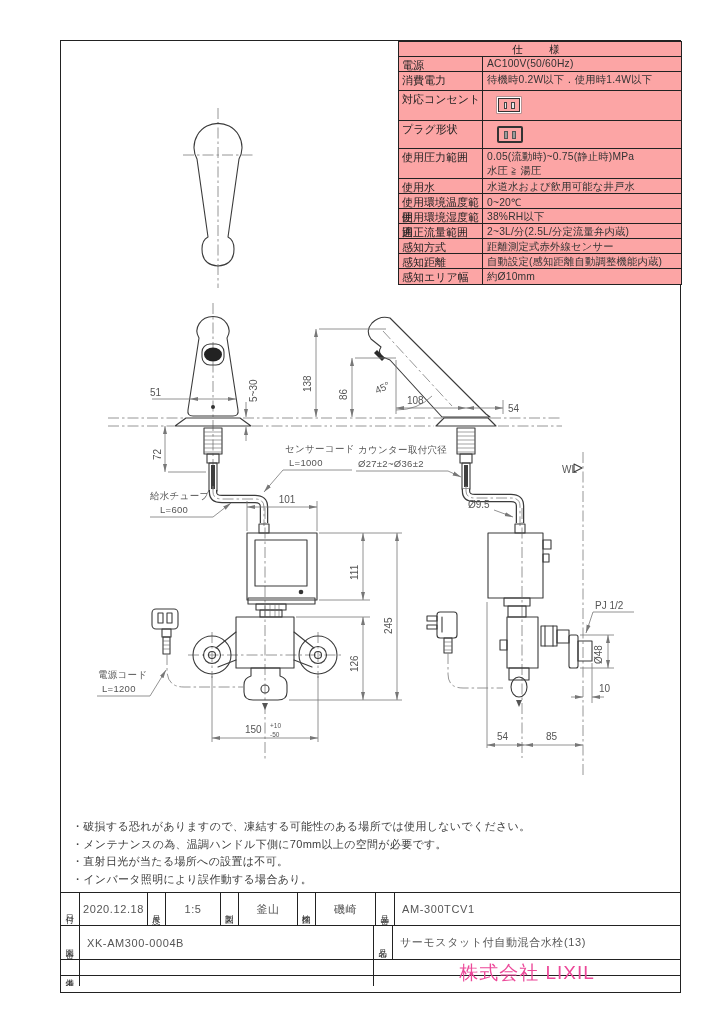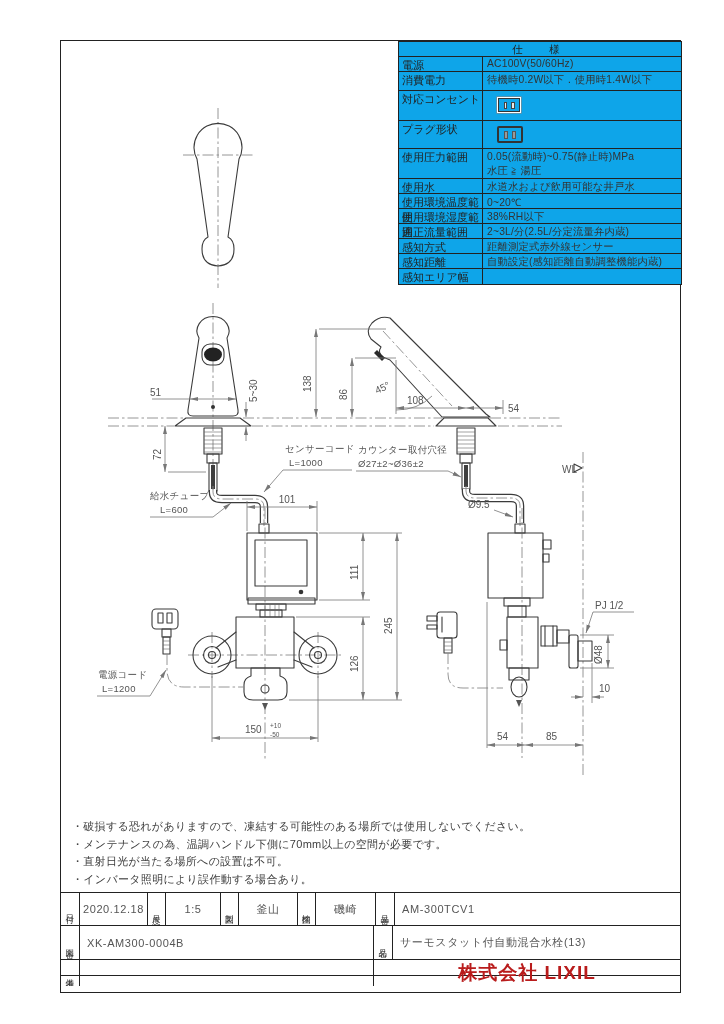--- a/index.html
+++ b/index.html
@@ -1,21 +1,21 @@
 <!DOCTYPE html>
 <html><head>
 <meta charset="utf-8">
 <style>
   html,body{margin:0;padding:0;background:#fff;}
   body{width:724px;height:1024px;position:relative;font-family:"Liberation Sans",sans-serif;overflow:hidden;}
   .frame{position:absolute;left:60px;top:40px;width:621px;height:953px;border:1.5px solid #222;box-sizing:border-box;}
   svg{position:absolute;left:0;top:0;pointer-events:none;}
 
   
-  .spec{position:absolute;left:398px;top:41px;width:284px;border:1px solid #222;border-top:1.2px solid #222;box-sizing:border-box;background:#0ea5e9;}
+  .spec{position:absolute;left:398px;top:41px;width:284px;border:1px solid #222;border-top:1.2px solid #222;box-sizing:border-box;background:#fca5a5;}
   .spec-head{height:14px;border-bottom:1px solid #222;text-align:center;font-size:10.5px;letter-spacing:8px;color:#222;line-height:14px;}
   .sr{display:flex;border-bottom:1px solid #222;box-sizing:border-box;}
   .sr:last-child{border-bottom:none;}
   .sr .lab{width:84px;border-right:1px solid #222;font-size:11px;color:#222;padding:1px 0 0 3px;box-sizing:border-box;}
   .sr .val{flex:1;font-size:10.3px;color:#333;padding:1px 0 0 4px;letter-spacing:0.2px;}
   .h15{height:15px}.h19{height:19px}.h28{height:28px}.h30{height:30px}
   .val .l2{display:block;}
   .plug-icon{width:22px;height:13px;border:2px solid #333;border-radius:2px;margin:4px 0 0 10px;display:flex;gap:4px;align-items:center;justify-content:center;}
   .plug-icon .bar{width:4px;height:8px;background:#9a9a9a;border:1px solid #555;box-sizing:border-box;}
   .outlet-icon{width:20px;height:12px;border:1.5px solid #333;box-shadow:0 0 0 1px #fff,0 0 0 1.6px #888;margin:6px 0 0 11px;display:flex;gap:4px;align-items:center;justify-content:center;}
@@ -27,21 +27,21 @@
   
   .tblock{position:absolute;left:60px;top:892px;width:621px;height:84px;box-sizing:border-box;border:1.5px solid #222;background:#fff;display:grid;grid-template-rows:33px 34px 1fr;}
   .tr1{display:grid;grid-template-columns:19px 68px 18px 55px 18px 59px 18px 60px 19px 1fr;border-bottom:1px solid #222;}
   .tr2{display:grid;grid-template-columns:19px 294px 19px 1fr;border-bottom:1px solid #222;}
   .tr3{display:grid;grid-template-columns:19px 294px 1fr;}
   .tcell{border-right:1px solid #222;display:flex;align-items:center;box-sizing:border-box;overflow:hidden;}
   .tcell:last-child{border-right:none;}
   .vlab{writing-mode:vertical-rl;text-orientation:upright;font-size:8.5px;color:#333;justify-content:center;line-height:1;letter-spacing:1px;padding:1px 0;}
   .tval{font-size:11px;color:#555;letter-spacing:0.6px;justify-content:center;}
   .tval.left{justify-content:flex-start;padding-left:7px;}
-  .company{justify-content:center;font-size:19px;font-weight:bold;color:#b91c1c;letter-spacing:1px;}
+  .company{justify-content:center;font-size:19px;font-weight:normal;color:#ec4899;letter-spacing:1px;}
 
   
   .ol{stroke:#3b3b3b;stroke-width:1.1;fill:none;stroke-linejoin:round;stroke-linecap:round;}
   .dk{fill:#3f3f3f;stroke:none;}
   .cl{stroke:#8a8a8a;stroke-width:0.9;fill:none;stroke-dasharray:11 3 2.5 3;}
   .dim{stroke:#777;stroke-width:0.8;fill:none;}
   .dima{stroke:#777;stroke-width:0.8;fill:none;marker-start:url(#ar);marker-end:url(#ar);}
   .dime{stroke:#777;stroke-width:0.8;fill:none;marker-end:url(#ar);}
   .hat{stroke:#666;stroke-width:0.6;}
   .tubeo{stroke:#3b3b3b;stroke-width:8.5;fill:none;}
@@ -353,20 +353,21 @@
   <div class="sr h15">
     <div class="lab">感知方式</div>
     <div class="val">距離測定式赤外線センサー</div>
   </div>
   <div class="sr h15">
     <div class="lab">感知距離</div>
     <div class="val">自動設定(感知距離自動調整機能内蔵)</div>
   </div>
   <div class="sr h15">
     <div class="lab">感知エリア幅</div>
+    <div class="val">約Ø10mm</div>
   </div>
 </div>
 
 <div class="notes">
   <div>・破損する恐れがありますので、凍結する可能性のある場所では使用しないでください。</div>
   <div>・メンテナンスの為、温調ハンドル下側に70mm以上の空間が必要です。</div>
   <div>・直射日光が当たる場所への設置は不可。</div>
   <div>・インバータ照明により誤作動する場合あり。</div>
 </div>
 

